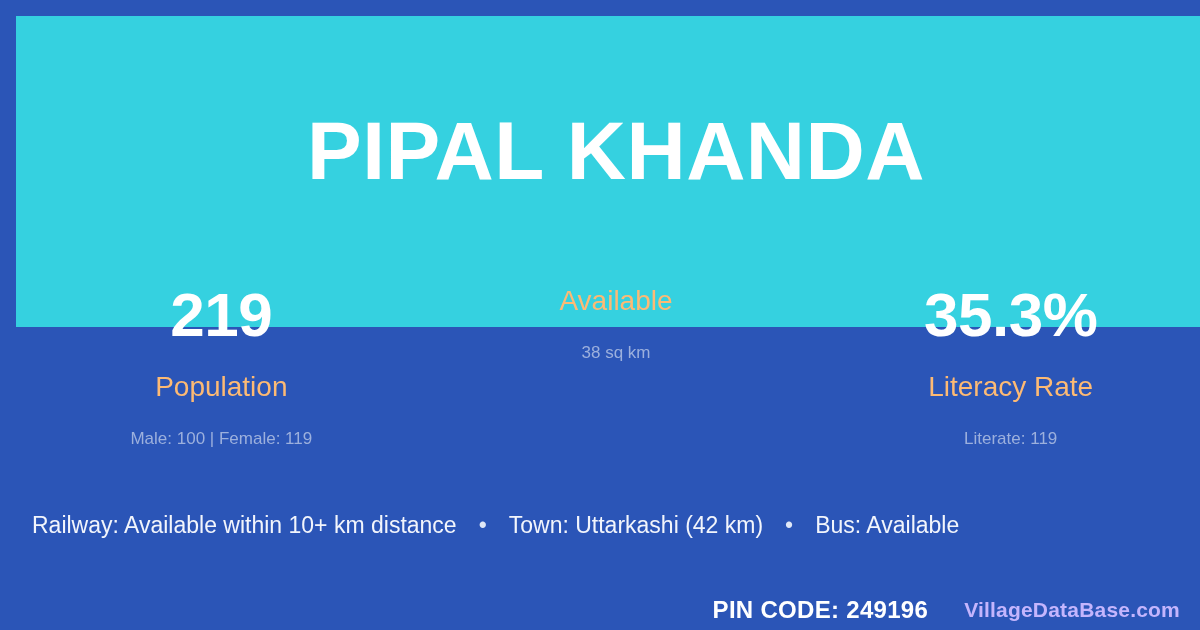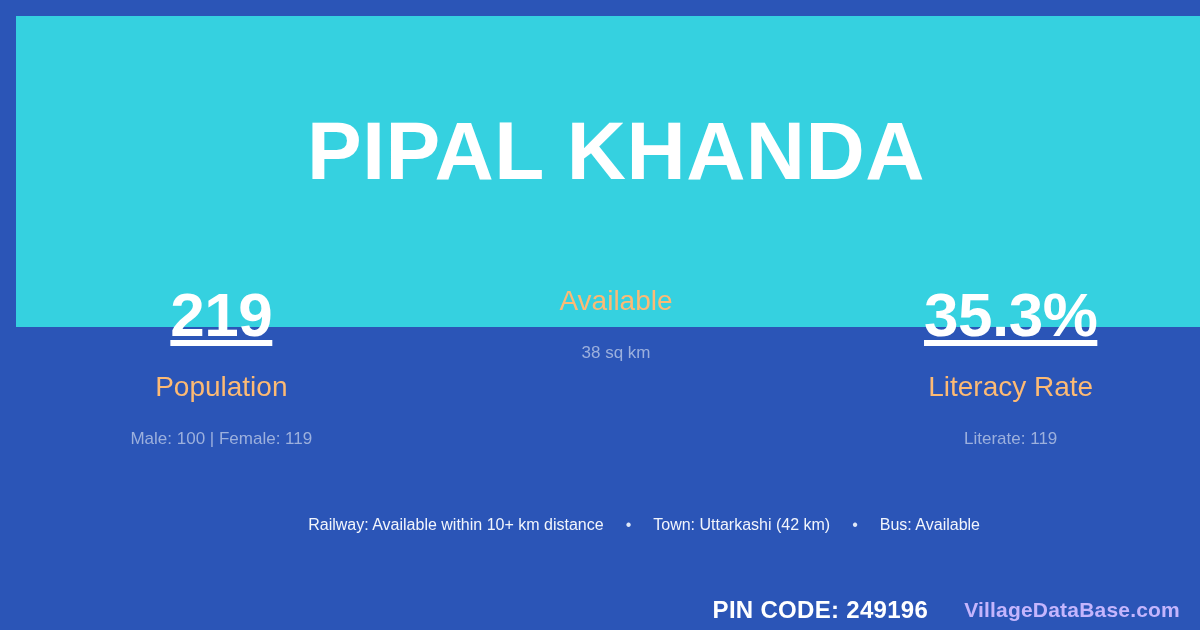--- a/index.html
+++ b/index.html
@@ -79,21 +79,20 @@
   .stat {
     width: 400px;
     text-align: center;
   }
   .stat-value {
     font-size: 62px;
     line-height: 70px;
     font-weight: 700;
     color: #ffffff;
     letter-spacing: -0.5px;
-    text-decoration: underline;
   }
   .stat-label {
     margin-top: 4px;
     font-size: 28px;
     line-height: 34px;
     font-weight: 400;
     color: #fdba74;
   }
   .stat-sub {
     margin-top: 8px;
@@ -102,22 +101,22 @@
     font-weight: 400;
     color: #9cb0dd;
   }
 
   
   .facilities {
     position: absolute;
     left: 0;
     top: 485px;
     width: 980px;
-    text-align: right;
-    font-size: 16px;
+    text-align: left;
+    font-size: 23px;
     line-height: 32px;
     font-weight: 400;
     color: #f2f5fc;
     white-space: nowrap;
   }
   .facilities .sep {
     padding: 0 14px;
     color: #dfe7f7;
   }
 

